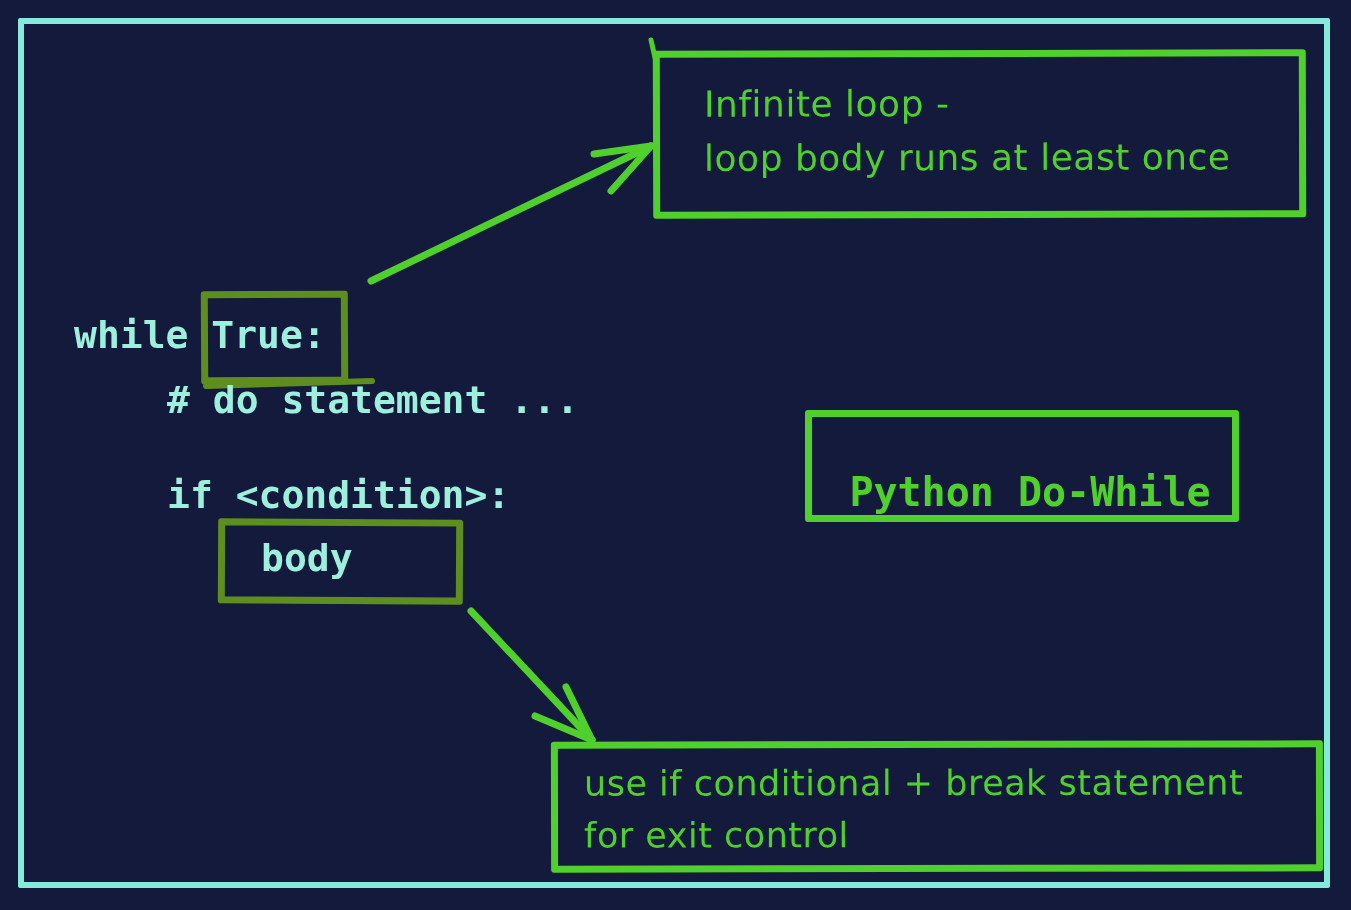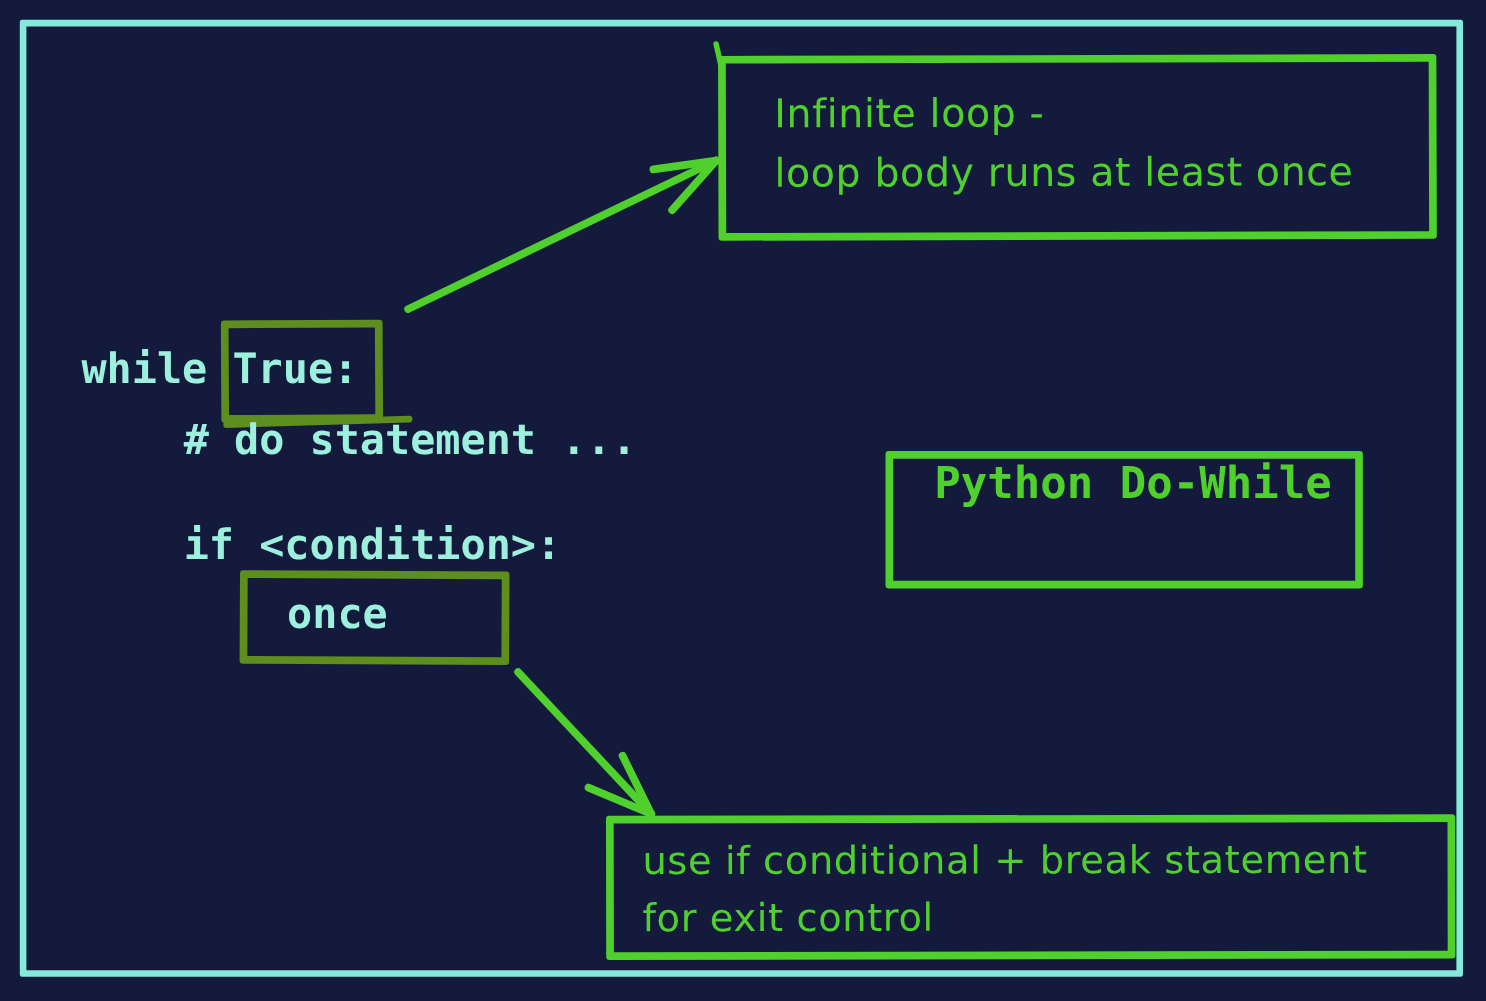--- a/index.html
+++ b/index.html
@@ -50,22 +50,22 @@
     padding:20px 0 0 44px;
   }
   .infinite-box .hand-text{line-height:54px;}
   .exit-box{
     left:551px;top:741px;width:772px;height:131px;
     transform:rotate(-0.1deg);
     padding:9px 0 0 26px;
   }
   .exit-box .hand-text{line-height:52px;font-size:35px;}
   .title-box{
-    left:805px;top:410px;width:434px;height:125px;
-    display:flex;align-items:flex-start;justify-content:center;padding-left:16px;
+    left:805px;top:410px;width:434px;height:112px;
+    display:flex;align-items:flex-end;justify-content:center;padding-left:16px;
   }
   .title-box .title-text{
     font-family:"DejaVu Sans Mono", monospace;
     font-weight:700;
     font-size:40px;
     color:var(--green);
     white-space:nowrap;
   }
   .hl-box{
     position:absolute;
@@ -133,15 +133,15 @@
     <div class="hand-text">use if conditional + break statement</div>
     <div class="hand-text">for exit control</div>
   </div>
 
   <div class="hl-box true-box"></div>
   <div class="hl-box break-box"></div>
 
   <div class="code-line code-while">while True:</div>
   <div class="code-line code-comment"># do statement ...</div>
   <div class="code-line code-if">if &lt;condition&gt;:</div>
-  <div class="code-line code-break">once</div>
+  <div class="code-line code-break">body</div>
 
 </div>
 
 </body></html>

